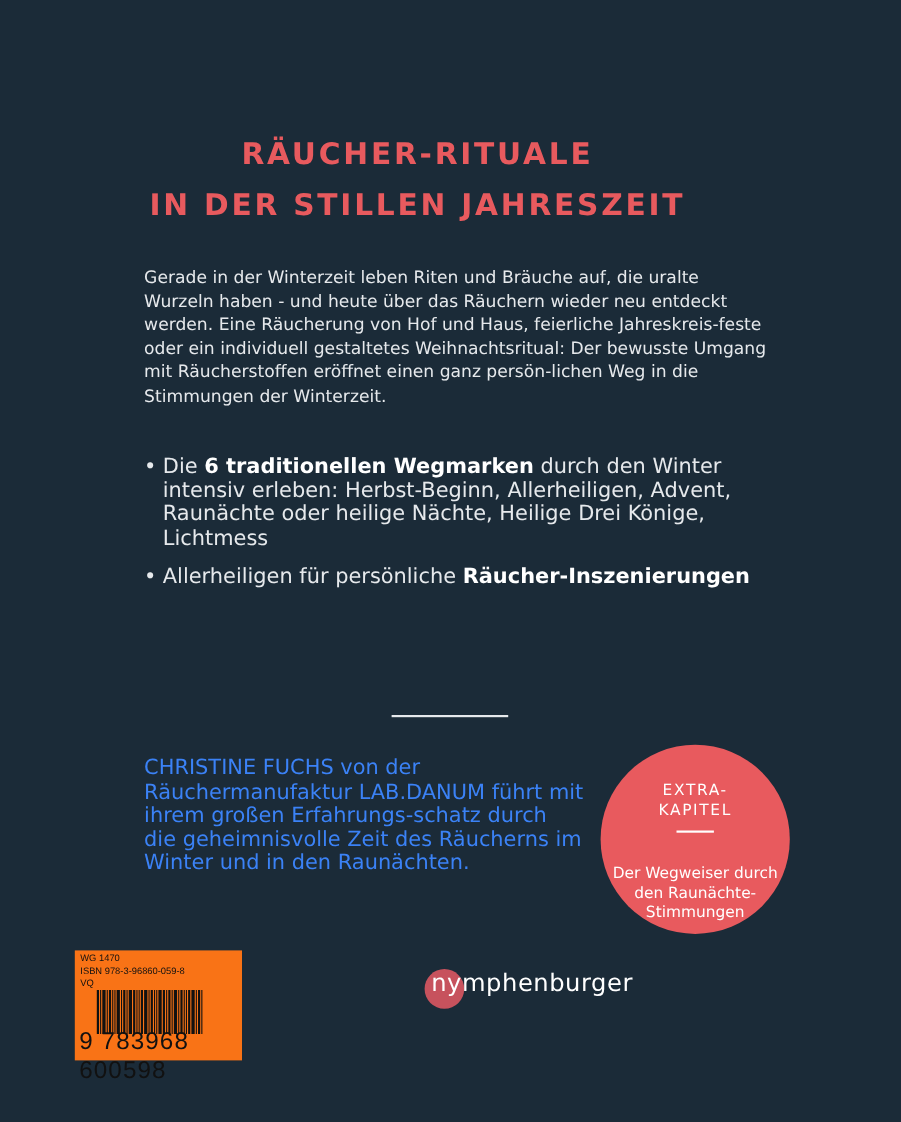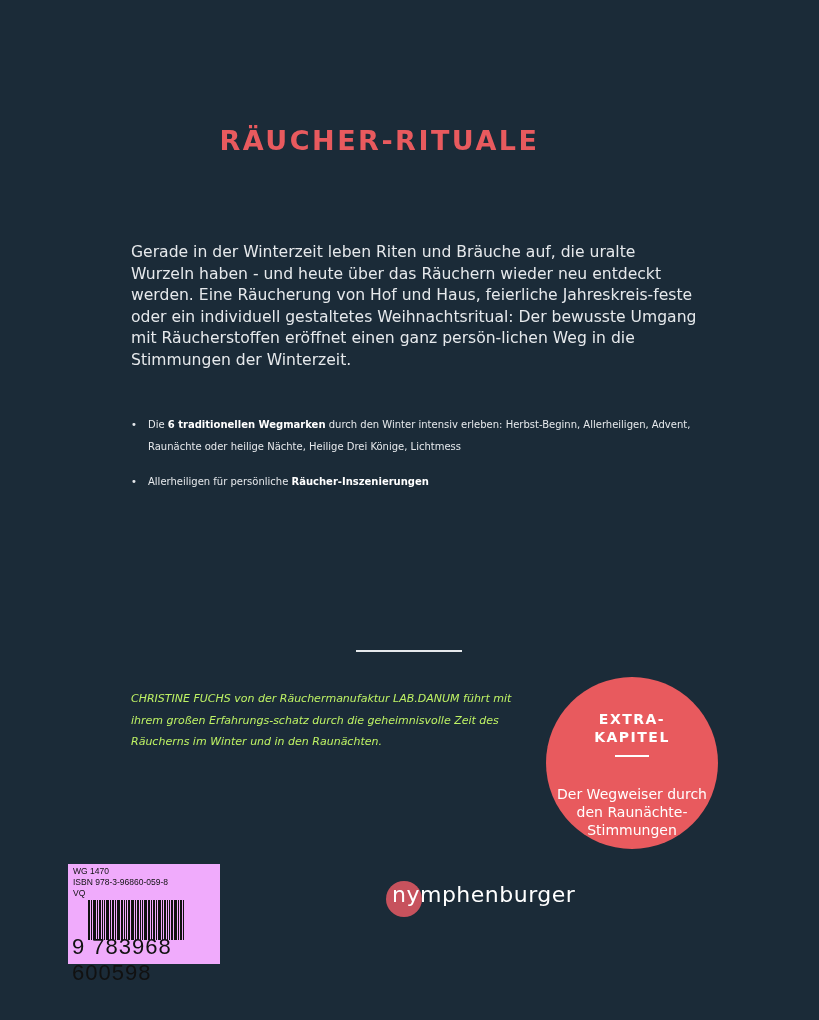--- a/index.html
+++ b/index.html
@@ -11,53 +11,54 @@
     position:absolute; left:0; width:759px; top:118px; text-align:center;
     color:#e85a5e; font-family:"DejaVu Sans", sans-serif; font-weight:bold;
     font-size:27px; letter-spacing:2.5px; line-height:46px;
   }
   .intro {
     position:absolute; left:131px; top:242px; width:570px;
     font-size:15.6px; line-height:21.6px; color:#e6e9ec;
   }
   .bullets { position:absolute; left:131px; top:414px; width:580px; margin:0; padding:0; list-style:none; }
   .bullets li {
-    position:relative; padding-left:17px; font-size:10px; line-height:21.6px; color:#e6e9ec; margin-bottom:14px;
+    position:relative; padding-left:17px; font-size:19px; line-height:21.6px; color:#e6e9ec; margin-bottom:14px;
   }
   .bullets li::before { content:"•"; position:absolute; left:0; top:0; color:#e6e9ec; }
   .bullets b { font-weight:bold; color:#ffffff; }
   .divider { position:absolute; left:356px; top:650px; width:106px; height:2px; background:#e6e9ec; }
   .author {
     position:absolute; left:131px; top:688px; width:400px;
-    font-size:11px; line-height:21.6px; color:#bef264;font-style:italic;
+    font-size:19px; line-height:21.6px; color:#3b82f6;
   }
   .badge {
     position:absolute; left:546px; top:677px; width:172px; height:172px; border-radius:50%;
     background:#e85a5e; color:#fff; text-align:center;
   }
-  .badge-title { margin-top:33px; font-weight:bold; font-size:14px; letter-spacing:1.5px; line-height:18px; }
+  .badge-title { margin-top:33px; font-weight:normal; font-size:14px; letter-spacing:1.5px; line-height:18px; }
   .badge-rule { width:34px; height:2px; background:#fff; margin:9px auto 10px; }
   .badge-text { font-size:14px; line-height:18px;margin-top:28px; }
   .barcode {
-    position:absolute; left:68px; top:864px; width:152px; height:100px; background:#f0abfc;
+    position:absolute; left:68px; top:864px; width:152px; height:100px; background:#f97316;
     color:#111; font-family:"Liberation Sans", sans-serif;
   }
   .barcode .meta { font-size:8.5px; line-height:11px; padding:2px 0 0 5px; }
   .bars { position:absolute; left:20px; top:36px; width:126px; height:40px; display:flex; align-items:stretch; }
   .bars span { display:block; background:#111; margin-right:1px; }
   .digits { position:absolute; left:4px; top:70px; width:146px; font-size:22px; letter-spacing:1px; font-family:"Liberation Sans", sans-serif; background:transparent; }
   .logo { position:absolute; left:386px; top:877px; width:200px; height:40px; }
   .logo-circle { position:absolute; left:0; top:4px; width:36px; height:36px; border-radius:50%; background:#c7525d; }
   .logo-text { position:absolute; left:6px; top:5px; font-size:22px; color:#fff; letter-spacing:0.5px; font-family:"DejaVu Sans", sans-serif; }
 </style>
 </head>
 <body>
 
 <div class="title">
   <div>RÄUCHER-RITUALE</div>
+  <div>IN DER STILLEN JAHRESZEIT</div>
 </div>
 
 <div class="intro">Gerade in der Winterzeit leben Riten und Bräuche auf, die uralte Wurzeln haben - und heute über das Räuchern wieder neu entdeckt werden. Eine Räucherung von Hof und Haus, feierliche Jahreskreis-feste oder ein individuell gestaltetes Weihnachtsritual: Der bewusste Umgang mit Räucherstoffen eröffnet einen ganz persön-lichen Weg in die Stimmungen der Winterzeit.</div>
 
 <ul class="bullets">
   <li><span>Die </span><b>6 traditionellen Wegmarken</b><span> durch den Winter intensiv erleben: Herbst-Beginn, Allerheiligen, Advent, Raunächte oder heilige Nächte, Heilige Drei Könige, Lichtmess</span></li>
   <li><span>Allerheiligen für persönliche </span><b>Räucher-Inszenierungen</b><span></span></li>
 </ul>
 
 <div class="divider"></div>

